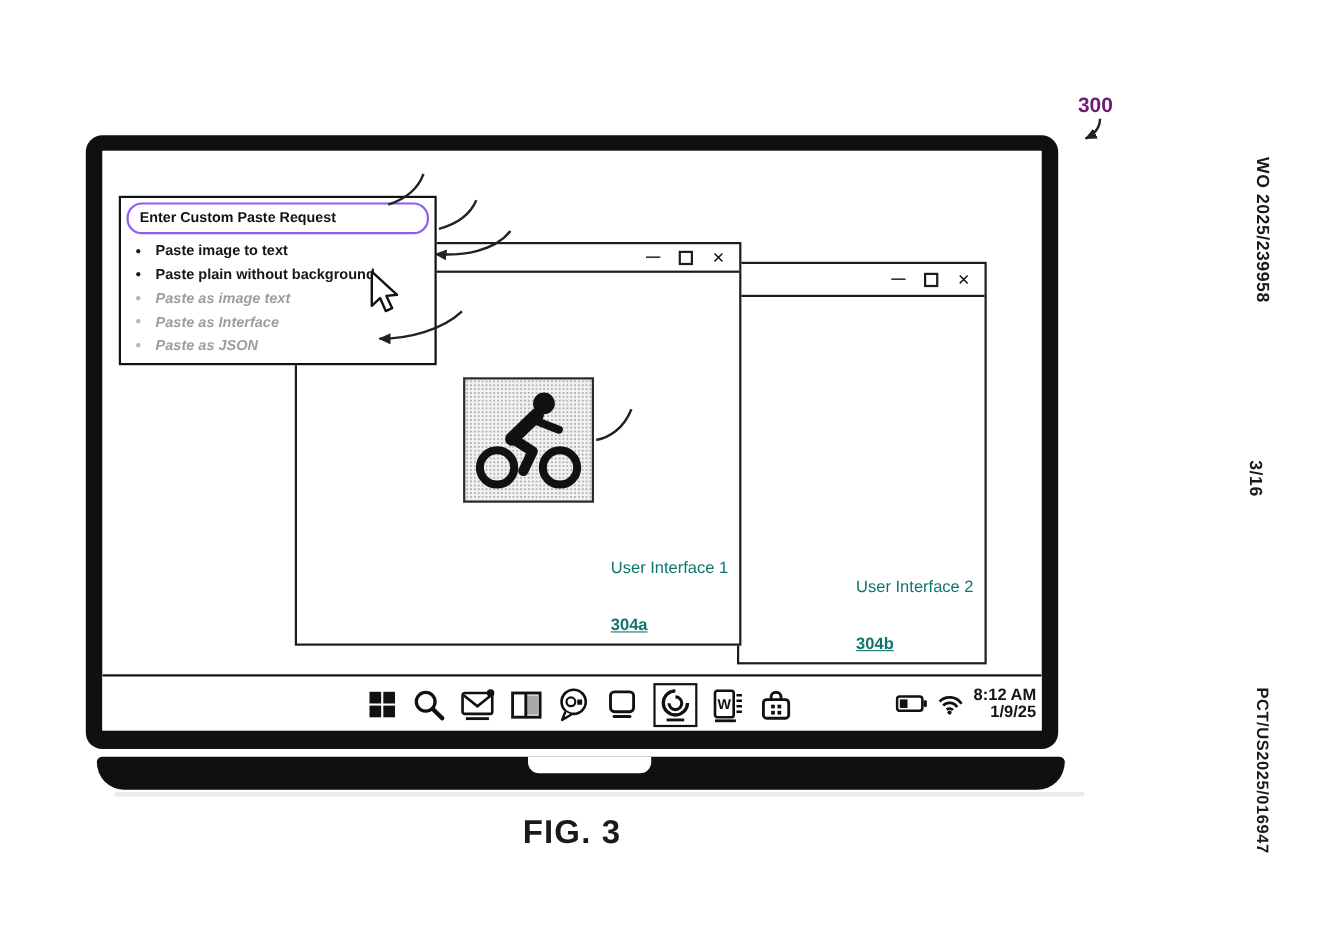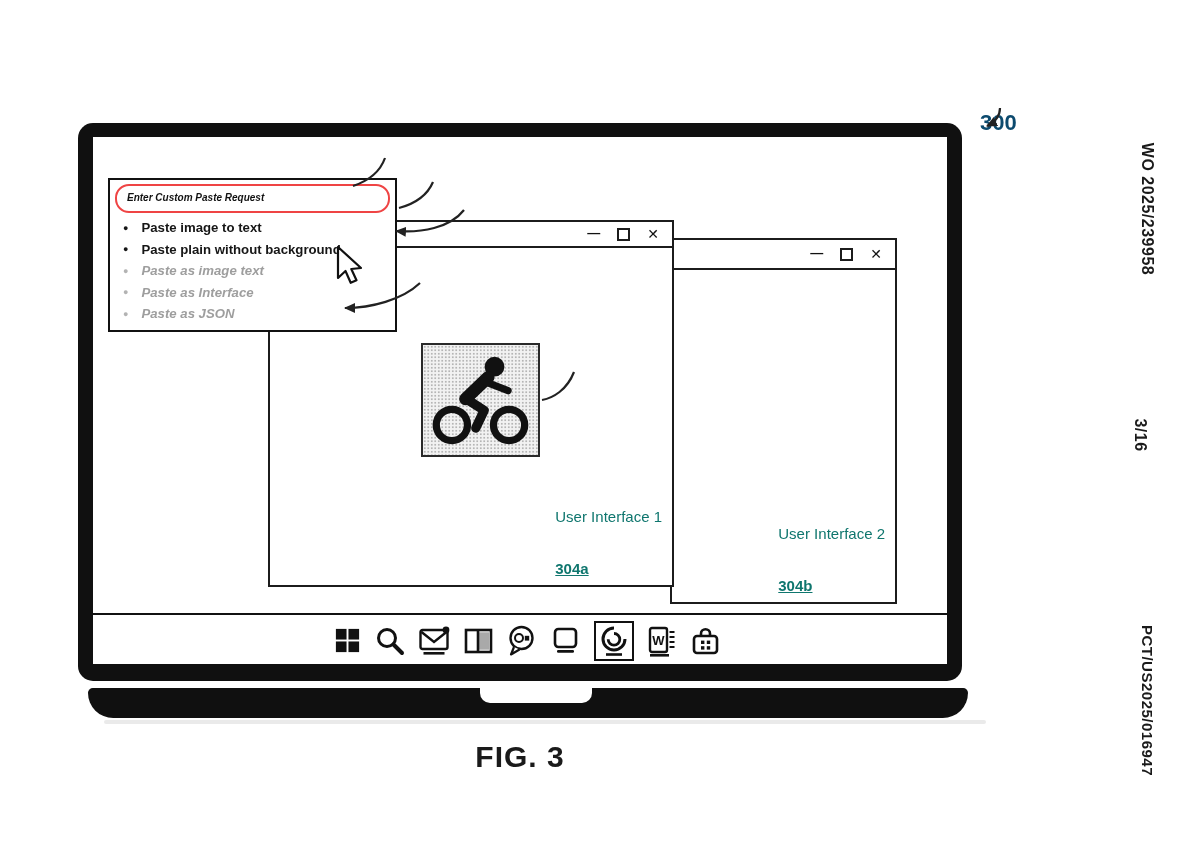--- a/index.html
+++ b/index.html
@@ -7,21 +7,21 @@
         font-family:"Liberation Sans","DejaVu Sans",sans-serif;color:#111;}
 
   
   .margin-text{position:absolute;font-weight:700;font-size:16px;letter-spacing:.5px;
                text-align:center;transform:rotate(90deg);white-space:nowrap;color:#1a1a1a;}
   .m-pub{left:1062px;top:200px;width:170px;}
   .m-sheet{left:1110px;top:426px;width:60px;}
   .m-app{left:1047px;top:692px;width:200px;font-size:15px;}
 
   
-  .refnum{position:absolute;font-weight:700;font-size:22px;color:#0c4a6e;margin-top:24px;}
+  .refnum{position:absolute;font-weight:700;font-size:19px;color:#701a75;}
   .r300{left:980px;top:86px;}
   .r312{left:374px;top:136px;}
   .r308{left:423px;top:160px;}
   .r310{left:451px;top:187px;}
   .r314{left:408px;top:259px;}
   .r306{left:574px;top:348px;}
 
   
   .laptop-screen{position:absolute;left:78px;top:123px;width:884px;height:558px;
                  background:#101010;border-radius:15px;}
@@ -52,22 +52,22 @@
 
   
   .pasted-img{position:absolute;left:151px;top:121px;width:115px;height:110px;
               border:2px solid #2a2a2a;background-color:#f2f2f2;
               background-image:radial-gradient(#b5b5b5 .8px,transparent .95px);
               background-size:3.5px 3.5px;display:flex;align-items:center;justify-content:center;}
 
   
   .paste-menu{position:absolute;left:15px;top:41px;width:289px;height:154px;
               background:#fff;border:2px solid #111;z-index:30;box-sizing:border-box;}
-  .menu-input{margin:4px 5px 0 5px;height:25px;border:2px solid #ef4444;border-radius:14px;
-              font-style:italic;font-size:10px;font-weight:600;line-height:24px;
+  .menu-input{margin:4px 5px 0 5px;height:25px;border:2px solid #8b5cf6;border-radius:14px;
+              font-size:13px;font-weight:600;line-height:24px;
               padding:0 10px;white-space:nowrap;overflow:hidden;}
   .menu-list{margin-top:4px;}
   .menu-item{height:21.5px;display:flex;align-items:center;padding-left:13px;gap:13px;
              font-size:13.2px;font-weight:600;color:#161616;}
   .menu-item .bullet{font-size:9px;transform:translateY(-.5px);}
   .menu-item.sel{font-weight:800;}
   .menu-item.dis{color:#9e9e9e;font-style:italic;}
   .menu-item.dis .bullet{color:#b3b3b3;}
 
   
@@ -243,20 +243,43 @@
               <rect x="4" y="10" width="23" height="17" rx="3" fill="none" stroke="#111" stroke-width="2.6"></rect>
               <path d="M11 10 V7.5 a4.5 4.2 0 0 1 9 0 V10" fill="none" stroke="#111" stroke-width="2.6"></path>
               <rect x="11" y="14.6" width="3.4" height="3.4" fill="#111"></rect>
                 <rect x="16.8" y="14.6" width="3.4" height="3.4" fill="#111"></rect>
               <rect x="11" y="20.2" width="3.4" height="3.4" fill="#111"></rect>
                 <rect x="16.8" y="20.2" width="3.4" height="3.4" fill="#111"></rect>
             </svg>
           </span>
         </div>
 
+        <div class="tray">
+          <span class="tb-icon">
+            <svg width="30" height="24" viewBox="0 0 30 24">
+              <rect x="1.5" y="5" width="23" height="13" rx="2.5" fill="none" stroke="#111" stroke-width="2.3"></rect>
+              <rect x="25.6" y="8.5" width="3" height="6" rx="1" fill="#111"></rect>
+              <rect x="4" y="7.6" width="7" height="7.8" fill="#111"></rect>
+            </svg>
+          </span>
+          <span class="tb-icon">
+            <svg width="27" height="24" viewBox="0 0 27 24">
+              <g transform="rotate(6 13 12)">
+                <path d="M3 10.5 a13 13 0 0 1 20 0" fill="none" stroke="#111" stroke-width="2.5"></path>
+                <path d="M6.6 14 a8 8 0 0 1 12.8 0" fill="none" stroke="#111" stroke-width="2.5"></path>
+                <path d="M10.2 17.2 a4 4 0 0 1 5.6 0" fill="none" stroke="#111" stroke-width="2.5"></path>
+                <circle cx="13" cy="19.6" r="1.9" fill="#111"></circle>
+              </g>
+            </svg>
+          </span>
+          <div class="clock">
+            <div>8:12 AM</div>
+            <div>1/9/25</div>
+          </div>
+        </div>
       </div>
 
     </div>
   </div>
 
   <div class="base-shadow"></div>
   <div class="laptop-base">
     <div class="base-notch"></div>
   </div>
 

